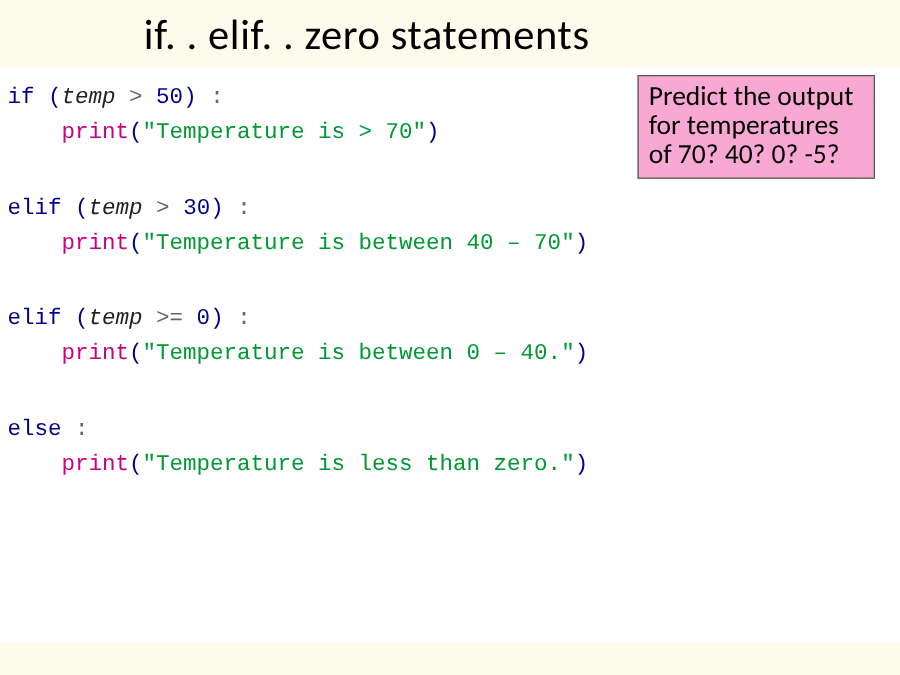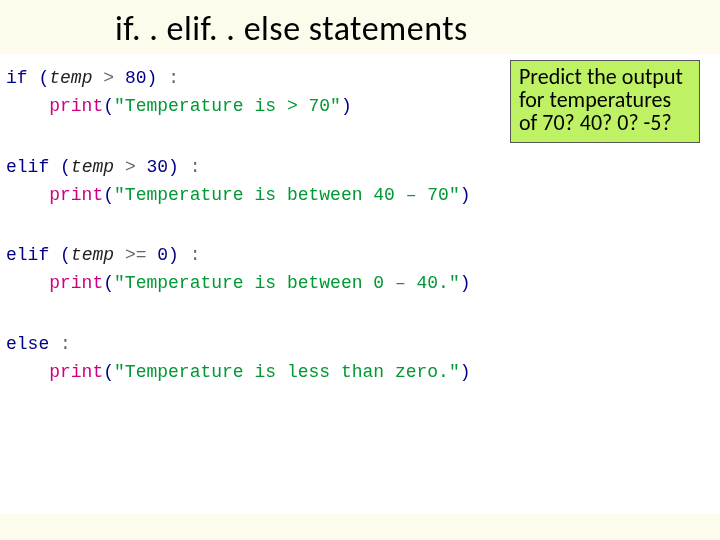--- a/index.html
+++ b/index.html
@@ -45,38 +45,38 @@
   .tok-op    { color: #666; }
   .tok-num   { color: #008; }
   .tok-fn    { color: #cc0080; }
   .tok-str   { color: #009933; }
   .tok-colon { color: #666; }
   .predict-box {
     position: absolute;
     top: 60px;
     right: 20px;
     width: 190px;
-    background: #bef264;
+    background: #f9a8d4;
     border: 1px solid #555;
     padding: 4px 8px 8px 8px;
     font-family: Calibri, Arial, sans-serif;
     font-size: 22px;
     line-height: 1.05;
   }
 </style>
 </head>
 <body>
 
 <div class="title-block">
-  <span class="mono-part">if. . elif. . else statements</span>
+  <span class="mono-part">if. . elif. . zero statements</span>
 </div>
 
 <div class="code-area">
 
-  <div class="code-line"><span class="tok-kw">if</span> <span class="tok-paren">(</span><span class="tok-var">temp</span> <span class="tok-op">&gt;</span> <span class="tok-num">80</span><span class="tok-paren">)</span> <span class="tok-colon">:</span></div>
+  <div class="code-line"><span class="tok-kw">if</span> <span class="tok-paren">(</span><span class="tok-var">temp</span> <span class="tok-op">&gt;</span> <span class="tok-num">50</span><span class="tok-paren">)</span> <span class="tok-colon">:</span></div>
 
   <div class="code-line">    <span class="tok-fn">print</span><span class="tok-paren">(</span><span class="tok-str">"Temperature is &gt; 70"</span><span class="tok-paren">)</span></div>
 
   <div class="blank-tall"></div>
 
   <div class="code-line"><span class="tok-kw">elif</span> <span class="tok-paren">(</span><span class="tok-var">temp</span> <span class="tok-op">&gt;</span> <span class="tok-num">30</span><span class="tok-paren">)</span> <span class="tok-colon">:</span></div>
 
   <div class="code-line">    <span class="tok-fn">print</span><span class="tok-paren">(</span><span class="tok-str">"Temperature is between 40 – 70"</span><span class="tok-paren">)</span></div>
 
   <div class="blank-tall"></div>

